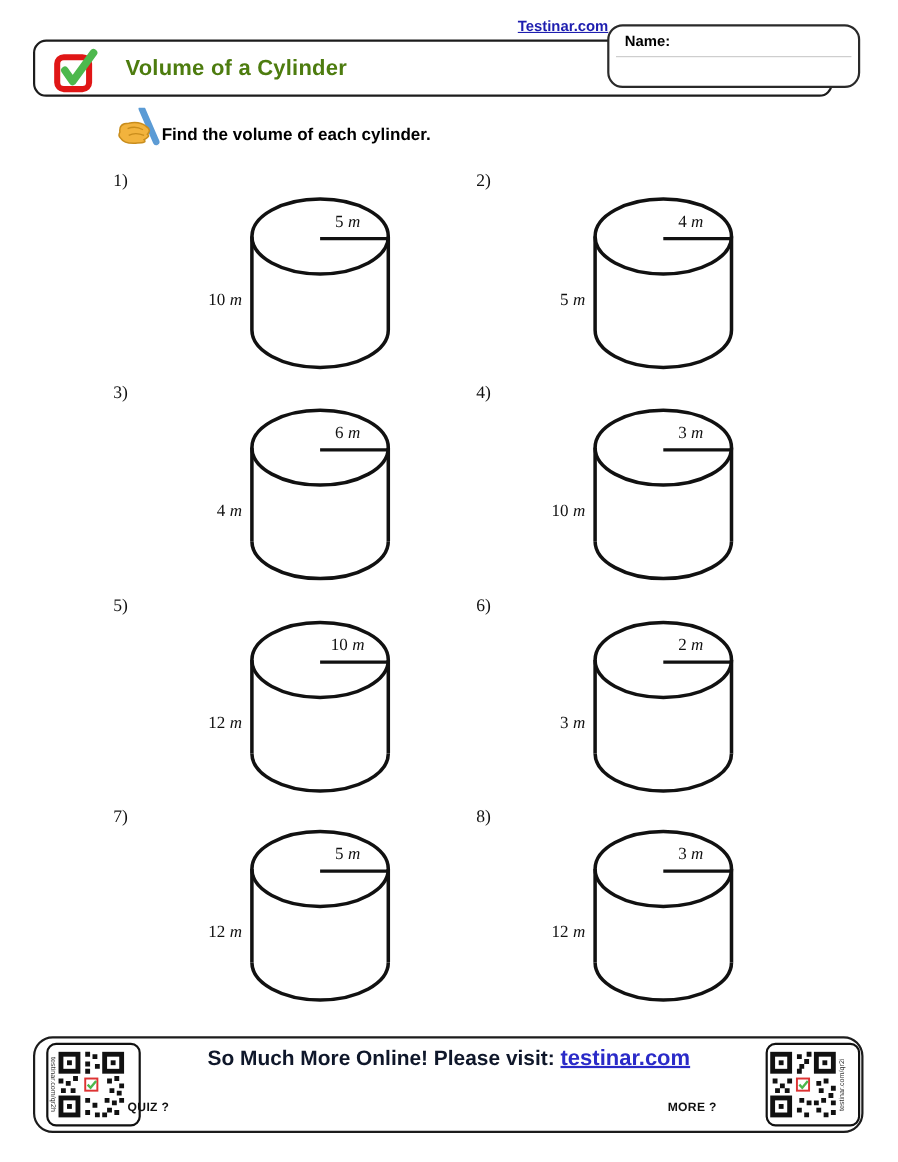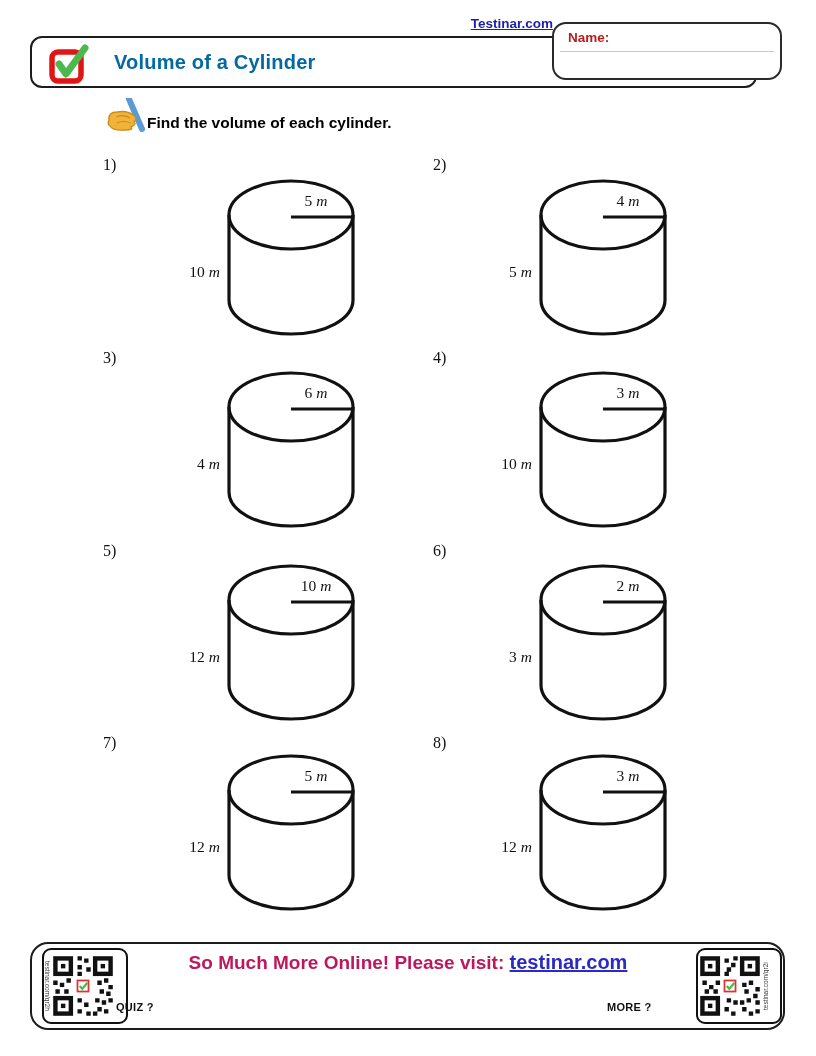--- a/index.html
+++ b/index.html
@@ -11,46 +11,46 @@
   
   .top-link { top:16px; left:450px; width:103px; text-align:right;
               font-size:13.5px; font-weight:bold; color:#1d1daf;
               text-decoration:underline; cursor:pointer; }
 
   
   .header-bar { top:36px; left:30px; width:727px; height:52px;
                 border:2.5px solid #1c1c1c; border-radius:12px; background:#fff; }
   .logo-check { position:absolute; left:16px; top:5px; }
   .page-title { position:absolute; left:82px; top:13px; font-size:20px;
-                font-weight:bold; color:#0369a1; letter-spacing:0.2px; }
+                font-weight:bold; color:#4d7c0f; letter-spacing:0.2px; }
 
   
   .name-date { top:22px; left:552px; width:230px; height:58px; background:#fff;
                border:2px solid #2a2a2a; border-radius:14px; z-index:5; }
   .nd-row { height:27px; display:flex; align-items:center; padding-left:14px;
-            font-size:13.5px; font-weight:600; color:#b91c1c; }
+            font-size:13.5px; font-weight:600; color:#000000; }
   .nd-divider { height:0; border-top:1.5px solid #c9c9c9; margin:0 6px; }
 
   
   .instruction-row { top:98px; left:107px; display:flex; align-items:flex-end; }
   .instruction-text { font-size:15.5px; font-weight:bold; color:#000; padding-bottom:4px; }
 
   
   .pnum { font-family:"Liberation Serif", serif; font-size:16px; color:#111; }
   svg.cyl { overflow:visible; }
   .shape { fill:none; stroke:#111; stroke-width:3.2; }
   .rline { stroke:#111; stroke-width:3; }
   .dim { font-family:"Liberation Serif", serif; font-size:15.5px; fill:#111; }
   .unit { font-style:italic; }
 
   
   .footer-bar { top:942px; left:30px; width:755px; height:88px;
                 border:2.5px solid #1c1c1c; border-radius:18px; background:#fff; }
   .footer-center { top:951px; left:120px; right:120px; text-align:center; }
-  .footer-msg { font-size:19px; font-weight:bold; color:#be185d; }
+  .footer-msg { font-size:19px; font-weight:bold; color:#0f172a; }
   .footer-link { font-size:20px; font-weight:bold; color:#2a2ac8;
                  text-decoration:underline; cursor:pointer; }
   .mini-label { font-size:11px; font-weight:bold; color:#111; letter-spacing:0.3px; }
   .qr-frame { width:86px; height:76px; border:2px solid #111; border-radius:9px;
               background:#fff; display:flex; align-items:center; }
   .qr-url { font-size:6.5px; color:#333; writing-mode:vertical-rl; height:70px;
             text-align:center; overflow:hidden; }
   .qr-url.flip { transform:rotate(180deg); }
 </style>
 </head>

